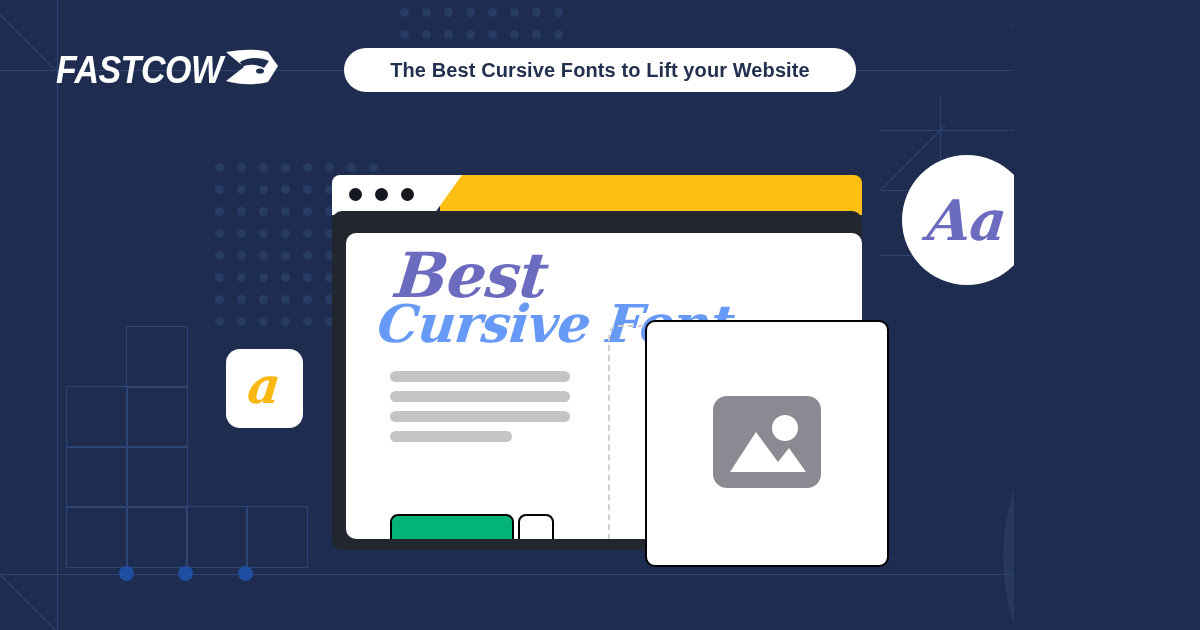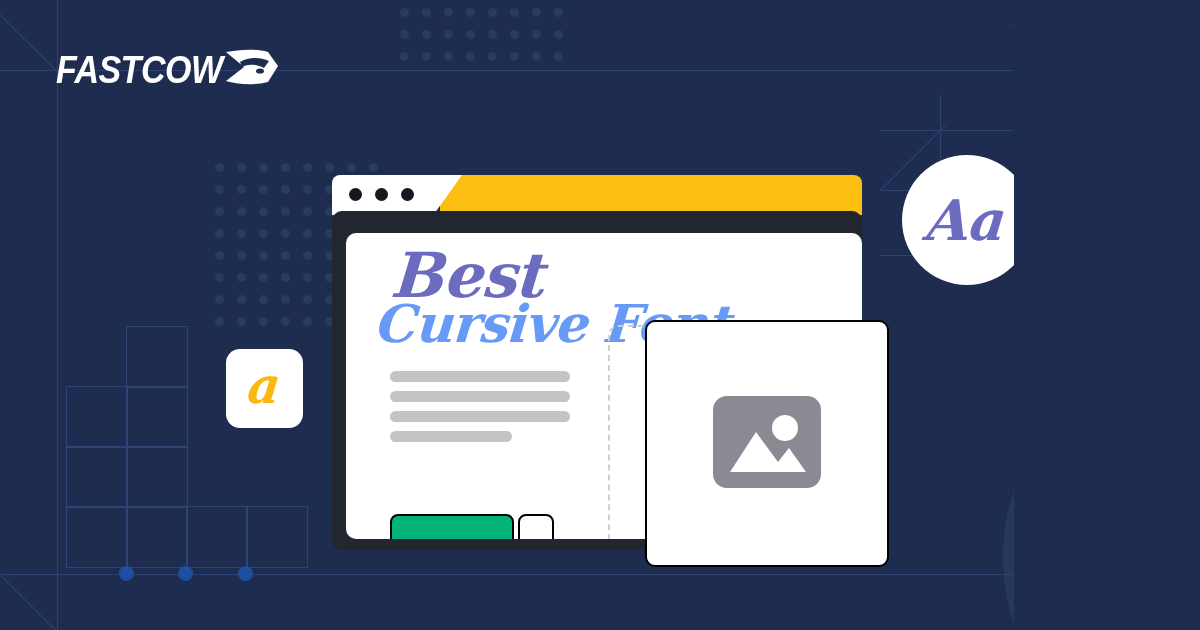--- a/index.html
+++ b/index.html
@@ -281,20 +281,23 @@
     <span class="cowmark">
       <svg width="56" height="40" viewBox="0 0 56 40" fill="none">
         <path d="M6 2 L40 2 L54 18 L40 36 L6 36 L18 19 Z" fill="#1e2d4f"></path>
         <path d="M2 4 C14 2 30 0 44 4 L54 18 L44 34 C28 38 12 36 2 33 L20 19 Z" fill="#ffffff"></path>
         <path d="M16 14 C24 9 36 9 45 13 L40 20 C32 16 24 16 18 19 Z" fill="#1e2d4f"></path>
         <ellipse cx="36" cy="23" rx="4" ry="2.6" fill="#1e2d4f"></ellipse>
       </svg>
     </span>
   </div>
 
+  <div id="title-pill">
+    <span>The Best Cursive Fonts to Lift your Website</span>
+  </div>
 
   <div id="browser">
     <div class="tabbar">
       <div class="tab-yellow"></div>
       <div class="tab-white">
         <div class="dots">
           <i></i>
           <i></i>
           <i></i>
         </div>

